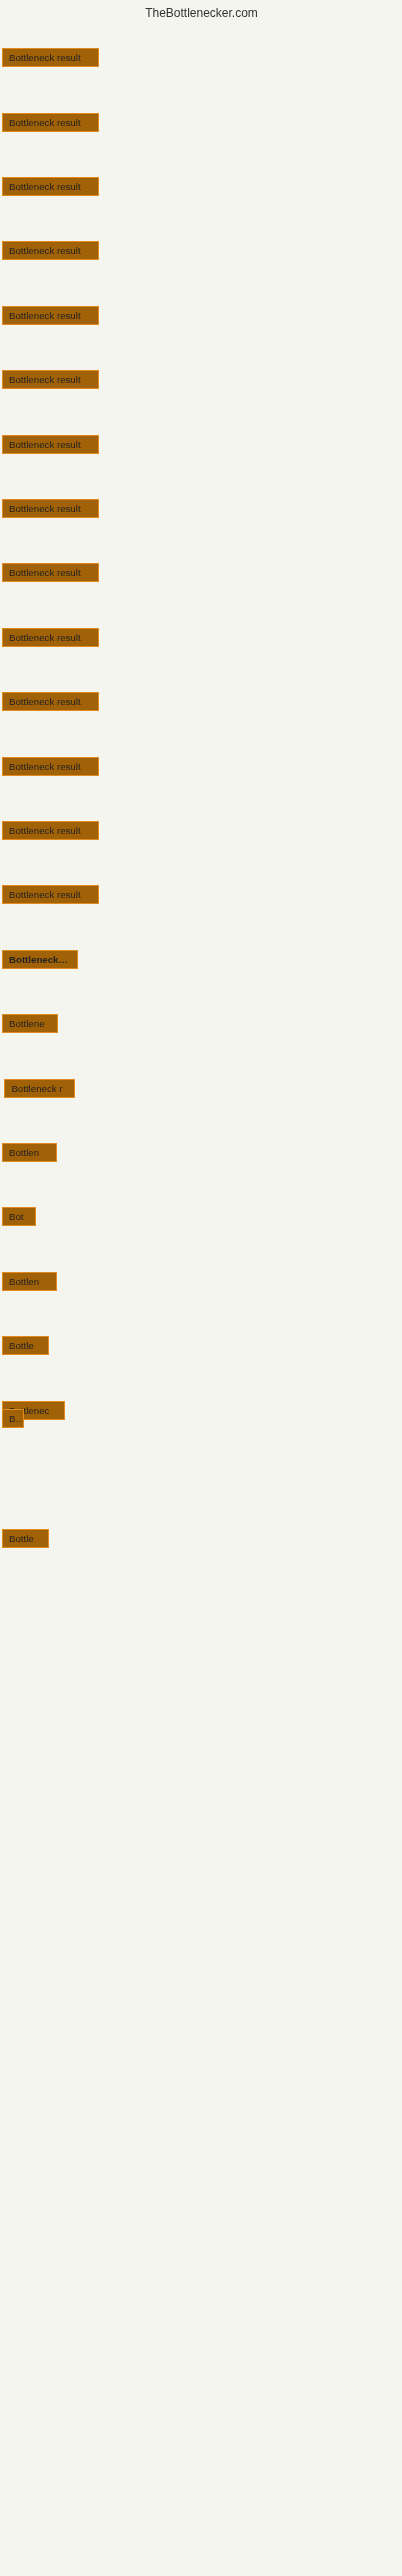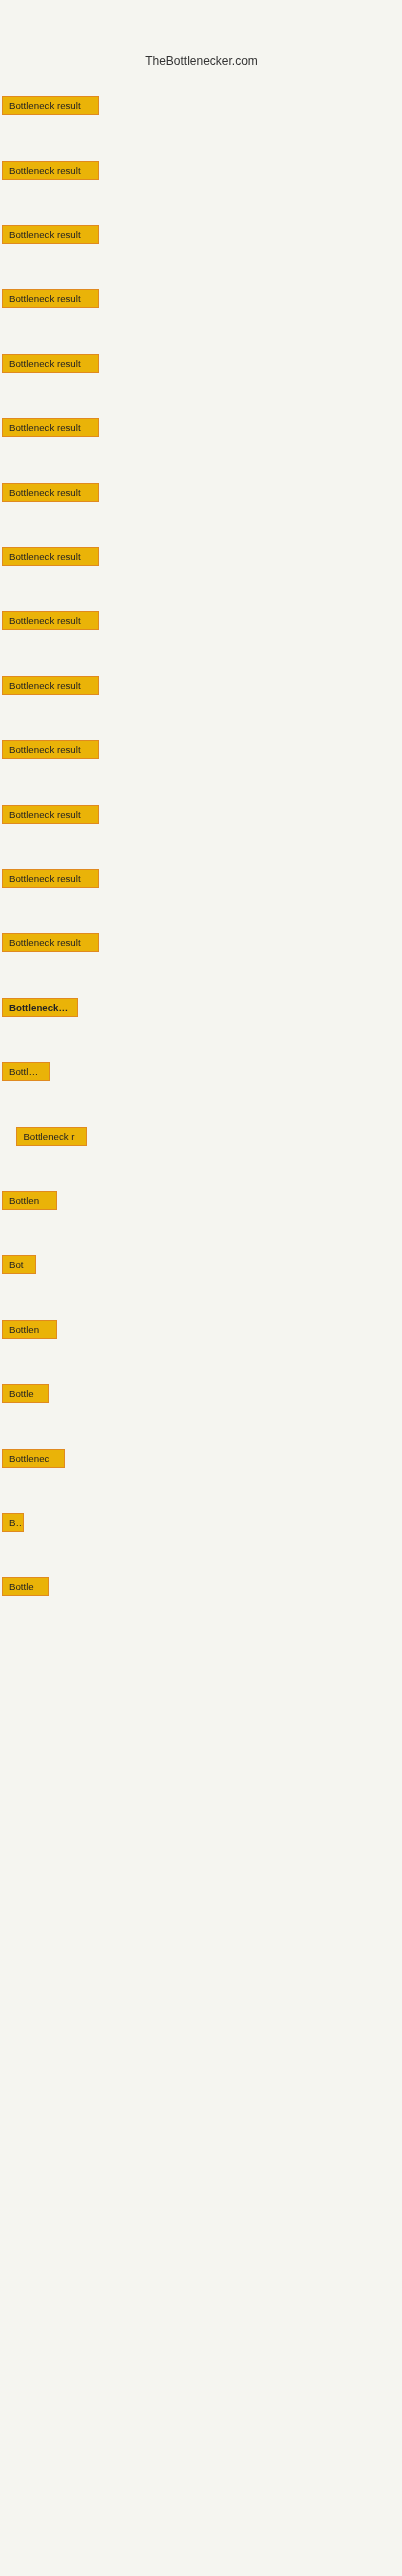--- a/index.html
+++ b/index.html
@@ -15,26 +15,25 @@
       font-family: Arial, sans-serif;
       position: relative;
     }
 
     .site-header {
       text-align: center;
       padding: 6.4px 0 3.2px 0;
       font-size: 12px;
       color: #333;
       font-weight: normal;
-      margin-top: 48px;
     }
 
     .bottleneck-badge {
       display: inline-block;
-      background-color: #eab308;
+      background-color: #a16207;
       border: 0.8px solid #e08a20;
       color: #222;
       font-size: 9.7px;
       padding: 3.2px 6.4px;
       margin: 0;
       white-space: nowrap;
       overflow: hidden;
       text-overflow: ellipsis;
     }
   </style>
@@ -56,25 +55,25 @@
       <div style="position: absolute; top: 346px; left: 1.6px;"><span class="bottleneck-badge" style="max-width: 97px; width: 97px;">Bottleneck result</span></div>
       <div style="position: absolute; top: 411px; left: 1.6px;"><span class="bottleneck-badge" style="max-width: 97px; width: 97px;">Bottleneck result</span></div>
       <div style="position: absolute; top: 475px; left: 1.6px;"><span class="bottleneck-badge" style="max-width: 97px; width: 97px;">Bottleneck result</span></div>
       <div style="position: absolute; top: 539px; left: 1.6px;"><span class="bottleneck-badge" style="max-width: 97px; width: 97px;">Bottleneck result</span></div>
       <div style="position: absolute; top: 604px; left: 1.6px;"><span class="bottleneck-badge" style="max-width: 97px; width: 97px;">Bottleneck result</span></div>
       <div style="position: absolute; top: 668px; left: 1.6px;"><span class="bottleneck-badge" style="max-width: 97px; width: 97px;">Bottleneck result</span></div>
       <div style="position: absolute; top: 733px; left: 1.6px;"><span class="bottleneck-badge" style="max-width: 97px; width: 97px;">Bottleneck result</span></div>
       <div style="position: absolute; top: 797px; left: 1.6px;"><span class="bottleneck-badge" style="max-width: 97px; width: 97px;">Bottleneck result</span></div>
       <div style="position: absolute; top: 861px; left: 1.6px;"><span class="bottleneck-badge" style="max-width: 97px; width: 97px;">Bottleneck result</span></div>
       <div style="position: absolute; top: 926px; left: 1.6px; font-weight: bold;"><span class="bottleneck-badge" style="max-width: 76px; width: 76px;">Bottleneck re</span></div>
-      <div style="position: absolute; top: 990px; left: 1.6px;"><span class="bottleneck-badge" style="max-width: 60px; width: 48px;">Bottlene</span></div>
-      <div style="position: absolute; top: 1055px; left: 16px;"><span class="bottleneck-badge" style="max-width: 71px; width: 71px;">Bottleneck r</span></div>
+      <div style="position: absolute; top: 990px; left: 1.6px;"><span class="bottleneck-badge" style="max-width: 60px; width: 56px;">Bottlene</span></div>
+      <div style="position: absolute; top: 1055px; left: 4px;"><span class="bottleneck-badge" style="max-width: 71px; width: 71px;">Bottleneck r</span></div>
       <div style="position: absolute; top: 1119px; left: 1.6px;"><span class="bottleneck-badge" style="max-width: 55px; width: 55px;">Bottlen</span></div>
       <div style="position: absolute; top: 1183px; left: 1.6px; text-decoration: underline;"><span class="bottleneck-badge" style="max-width: 34px; width: 34px;">Bot</span></div>
       <div style="position: absolute; top: 1248px; left: 1.6px;"><span class="bottleneck-badge" style="max-width: 55px; width: 55px;">Bottlen</span></div>
       <div style="position: absolute; top: 1312px; left: 1.6px;"><span class="bottleneck-badge" style="max-width: 47px; width: 47px;">Bottle</span></div>
       <div style="position: absolute; top: 1377px; left: 1.6px;"><span class="bottleneck-badge" style="max-width: 63px; width: 63px;">Bottlenec</span></div>
-      <div style="position: absolute; top: 1441px; left: 1.6px;"><span class="bottleneck-badge" style="max-width: 22.5px; width: 22.5px;">Bo</span></div>
+      <div style="position: absolute; top: 1385px; left: 1.6px;"><span class="bottleneck-badge" style="max-width: 22.5px; width: 22.5px;">Bo</span></div>
       <div style="position: absolute; top: 1505px; left: 1.6px;"><span class="bottleneck-badge" style="max-width: 47px; width: 47px;">Bottle</span></div>
     </div>
 
 </div>
 
 
 </body></html>

